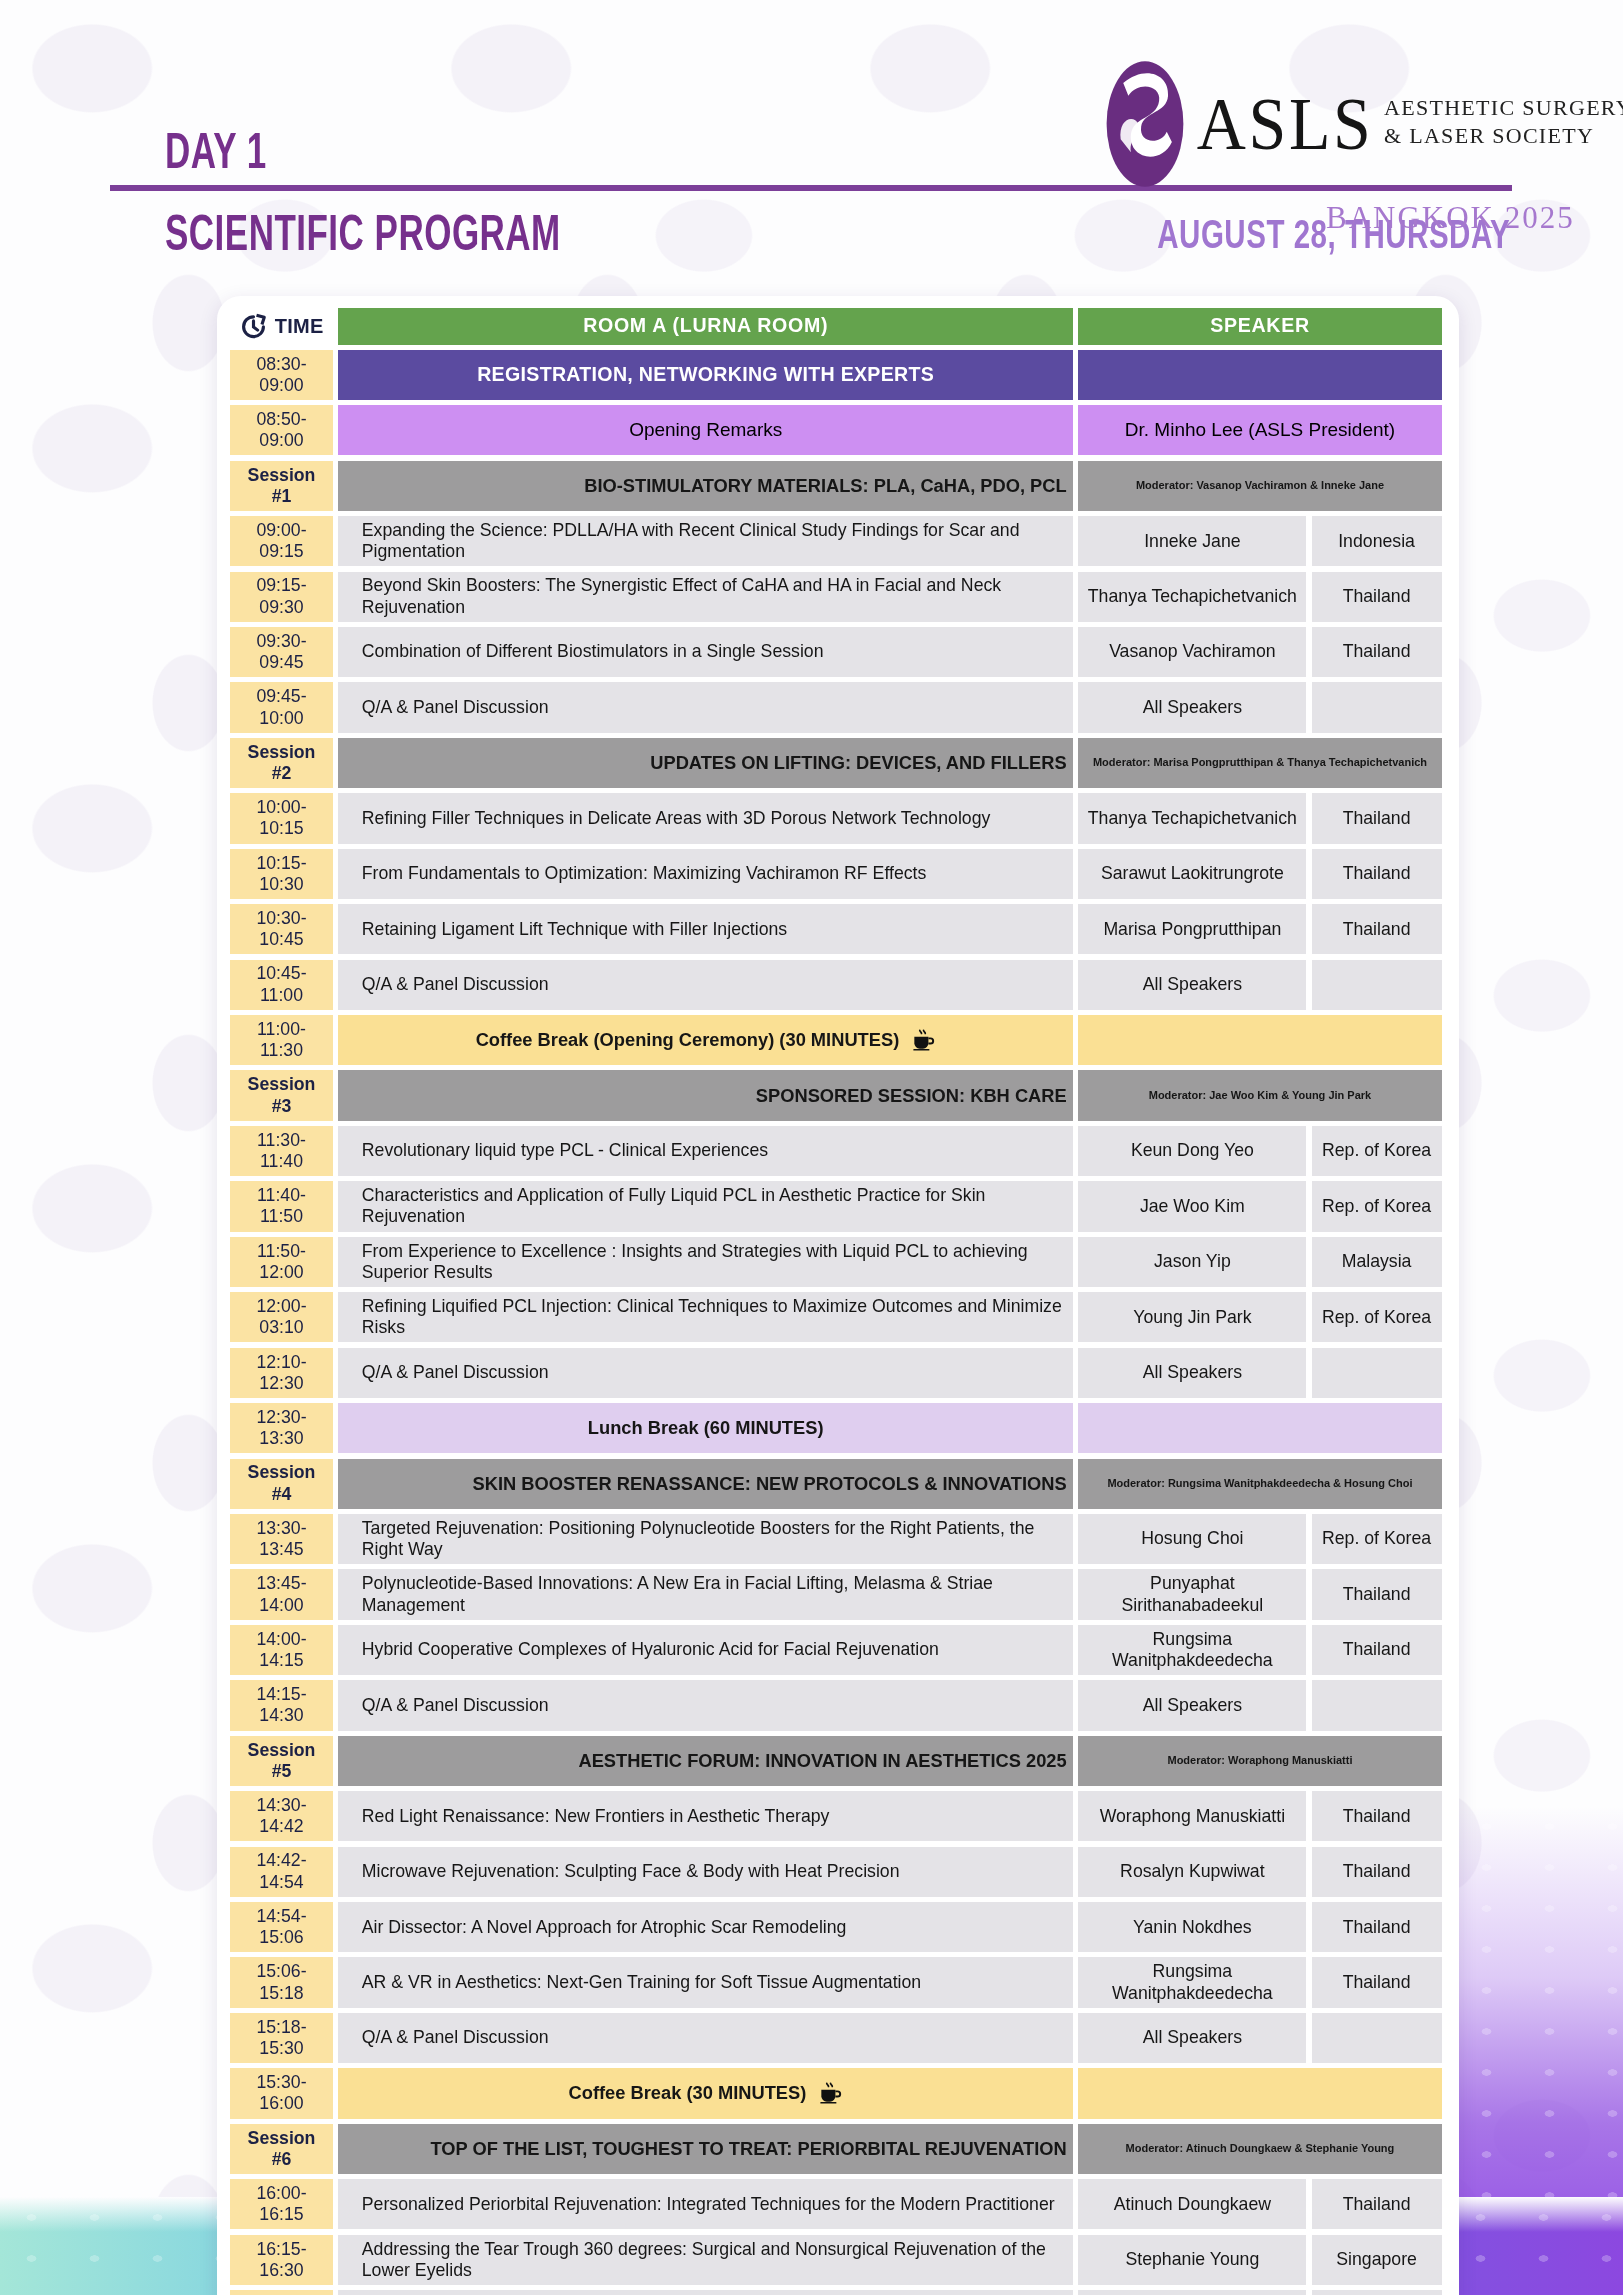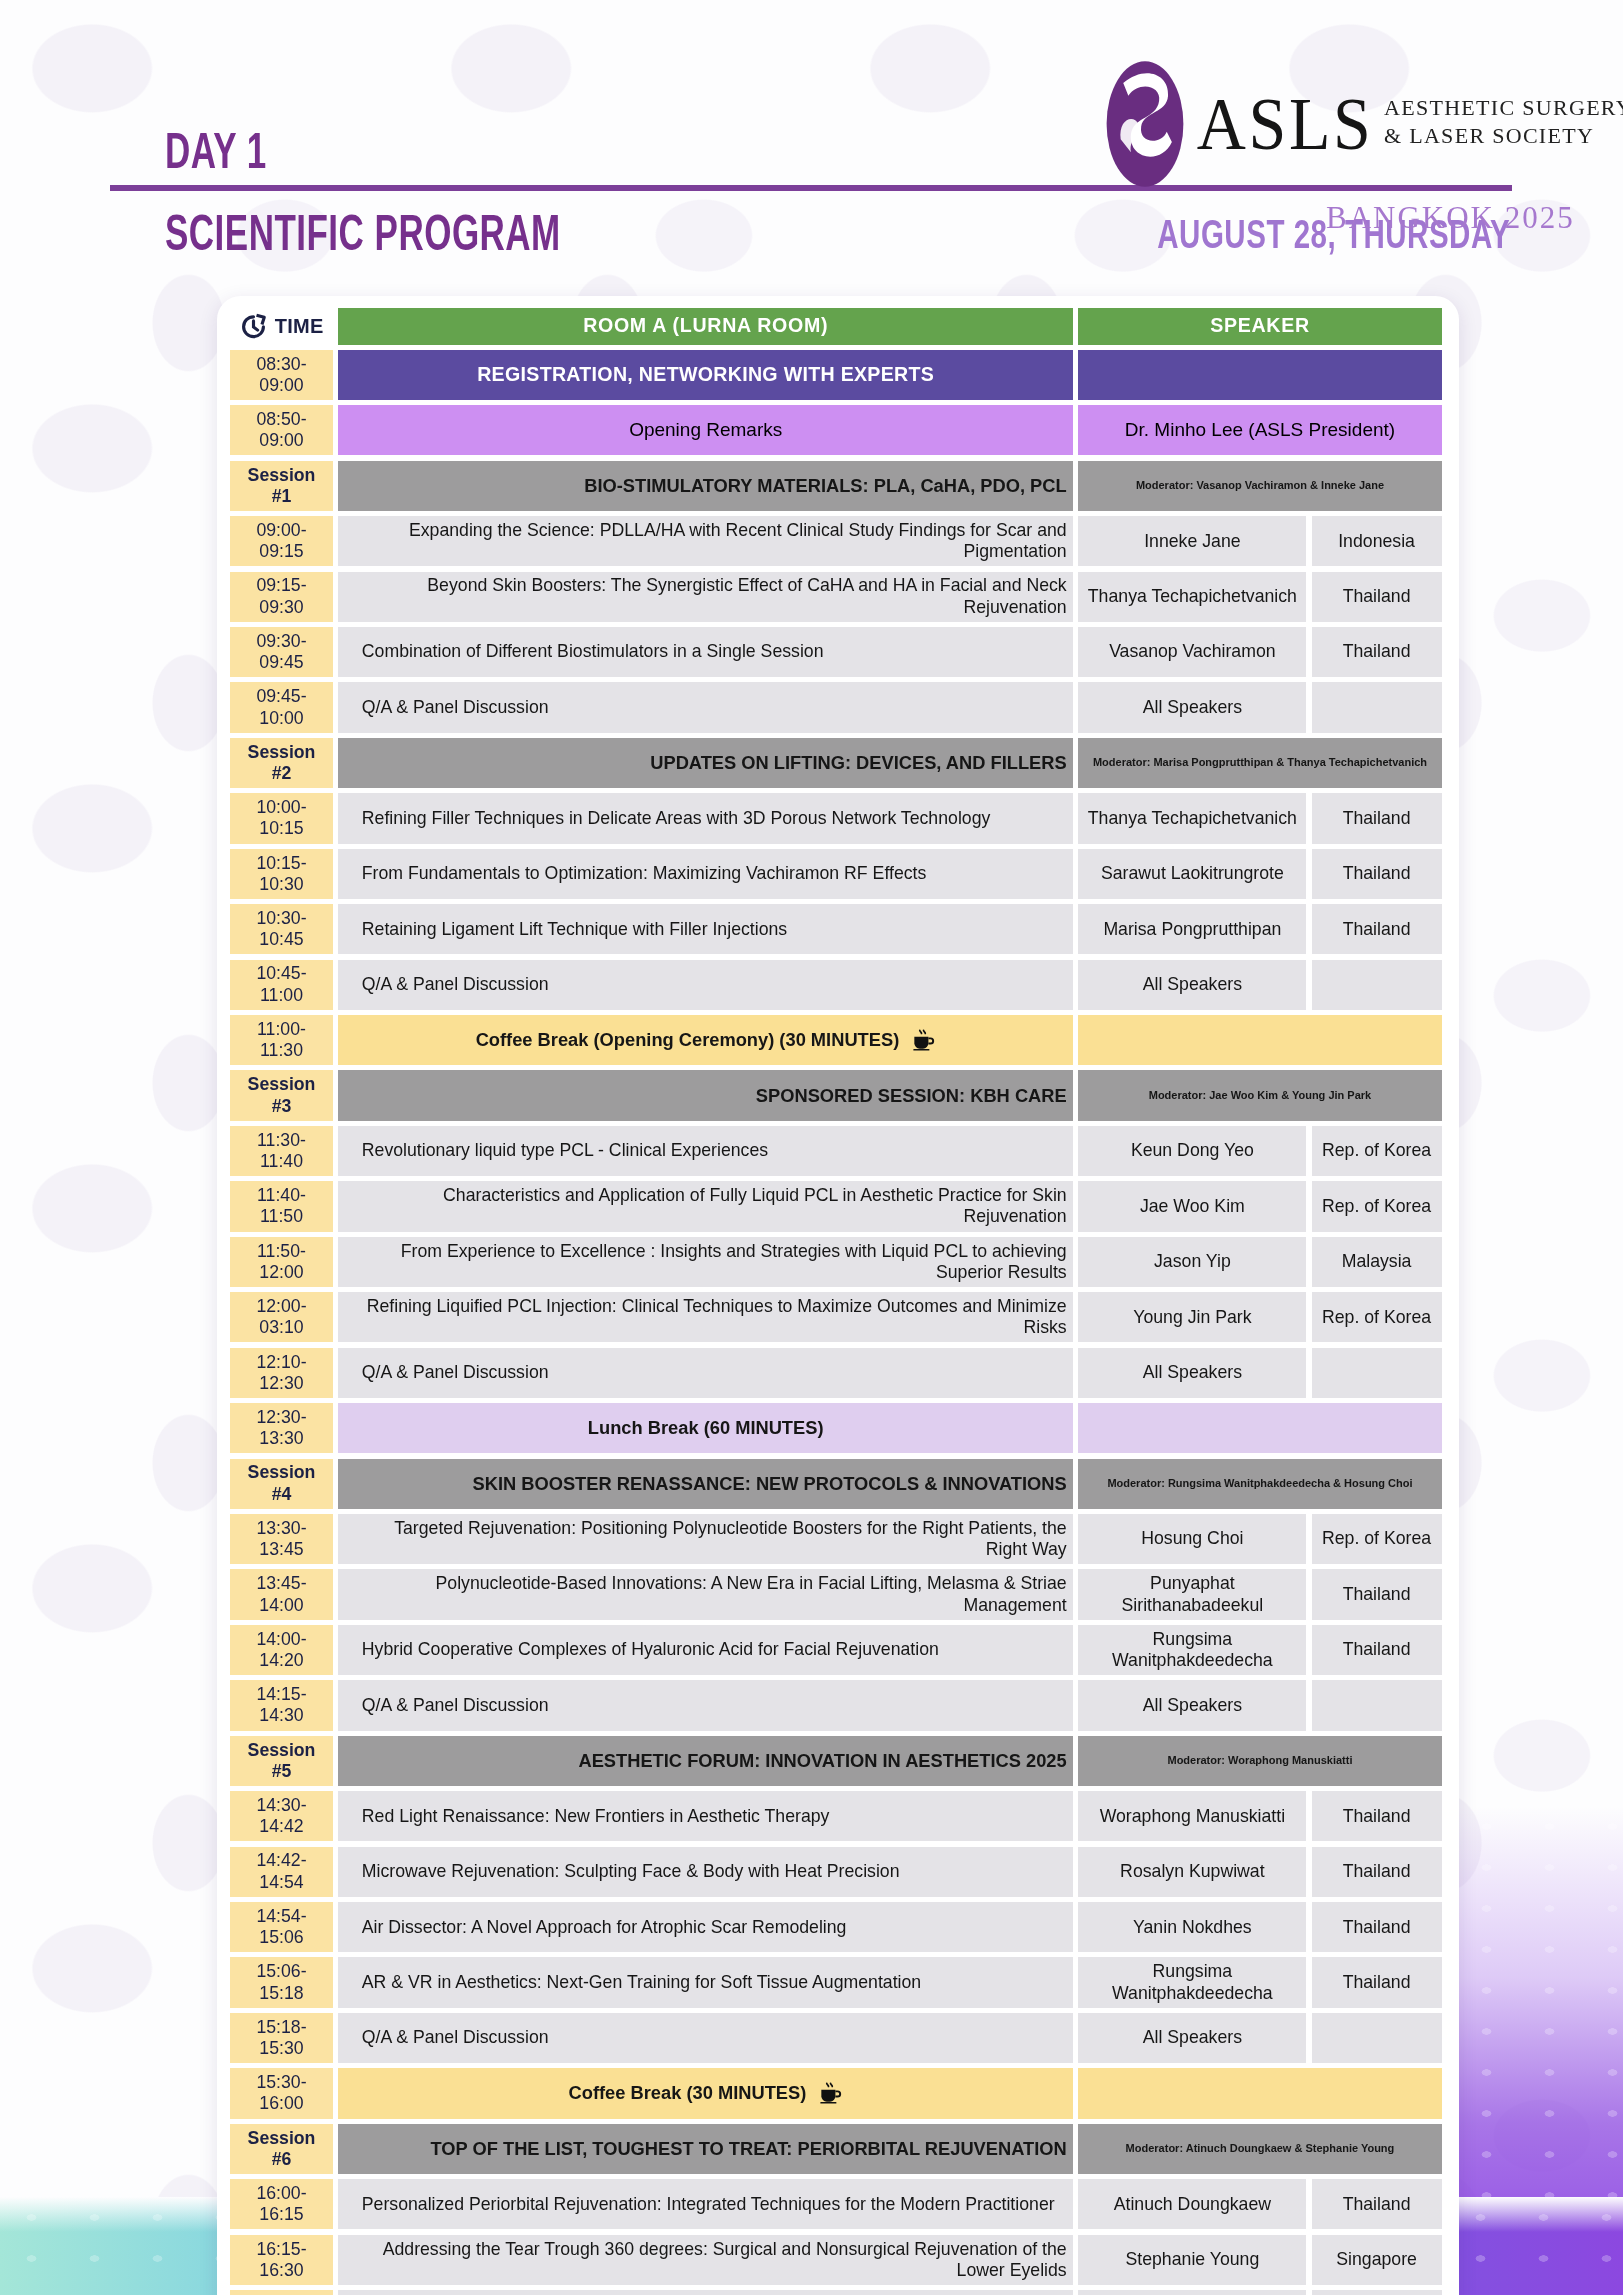--- a/index.html
+++ b/index.html
@@ -69,21 +69,21 @@
   
   .r-session{min-height:42px;}
   .r-session .c-time{font-weight:bold;}
   .r-session .c-main{background:var(--sessionGray);justify-content:flex-end;text-align:left;
     padding-left:23.6px;font-weight:bold;font-size:18.3px;}
   .r-session .c-span{background:var(--sessionGray);font-weight:bold;font-size:11px;}
 
   
   .r-talk,.r-qa{min-height:43px;}
   .r-talk .c-main,.r-qa .c-main{background:var(--rowGray);justify-content:flex-start;
-    text-align:right;padding-left:23.6px;}
+    text-align:left;padding-left:23.6px;}
 
   
   .r-banner-dark{min-height:47px;}
   .r-banner-dark .c-main,.r-banner-dark .c-span{background:var(--purpleDark);color:#fff;
     font-weight:bold;font-size:19.6px;letter-spacing:0.3px;}
   .r-banner-violet{min-height:47px;}
   .r-banner-violet .c-main,.r-banner-violet .c-span{background:var(--violet);color:#000000;font-size:19px;}
   .r-banner-coffee{min-height:43px;}
   .r-banner-coffee .c-main,.r-banner-coffee .c-span{background:var(--breakYellow);font-weight:bold;font-size:18.3px;}
   .r-banner-lilac{min-height:43px;}
@@ -440,21 +440,21 @@
           </div>
           <div class="cell c-name">
             <span>Punyaphat Sirithanabadeekul</span>
           </div>
           <div class="cell c-country">
             <span>Thailand</span>
           </div>
         </div>
         <div class="row r-talk">
           <div class="cell c-time">
-            <span>14:00-14:20</span>
+            <span>14:00-14:15</span>
           </div>
           <div class="cell c-main">
             <span>Hybrid Cooperative Complexes of Hyaluronic Acid for Facial Rejuvenation</span>
           </div>
           <div class="cell c-name">
             <span>Rungsima Wanitphakdeedecha</span>
           </div>
           <div class="cell c-country">
             <span>Thailand</span>
           </div>

